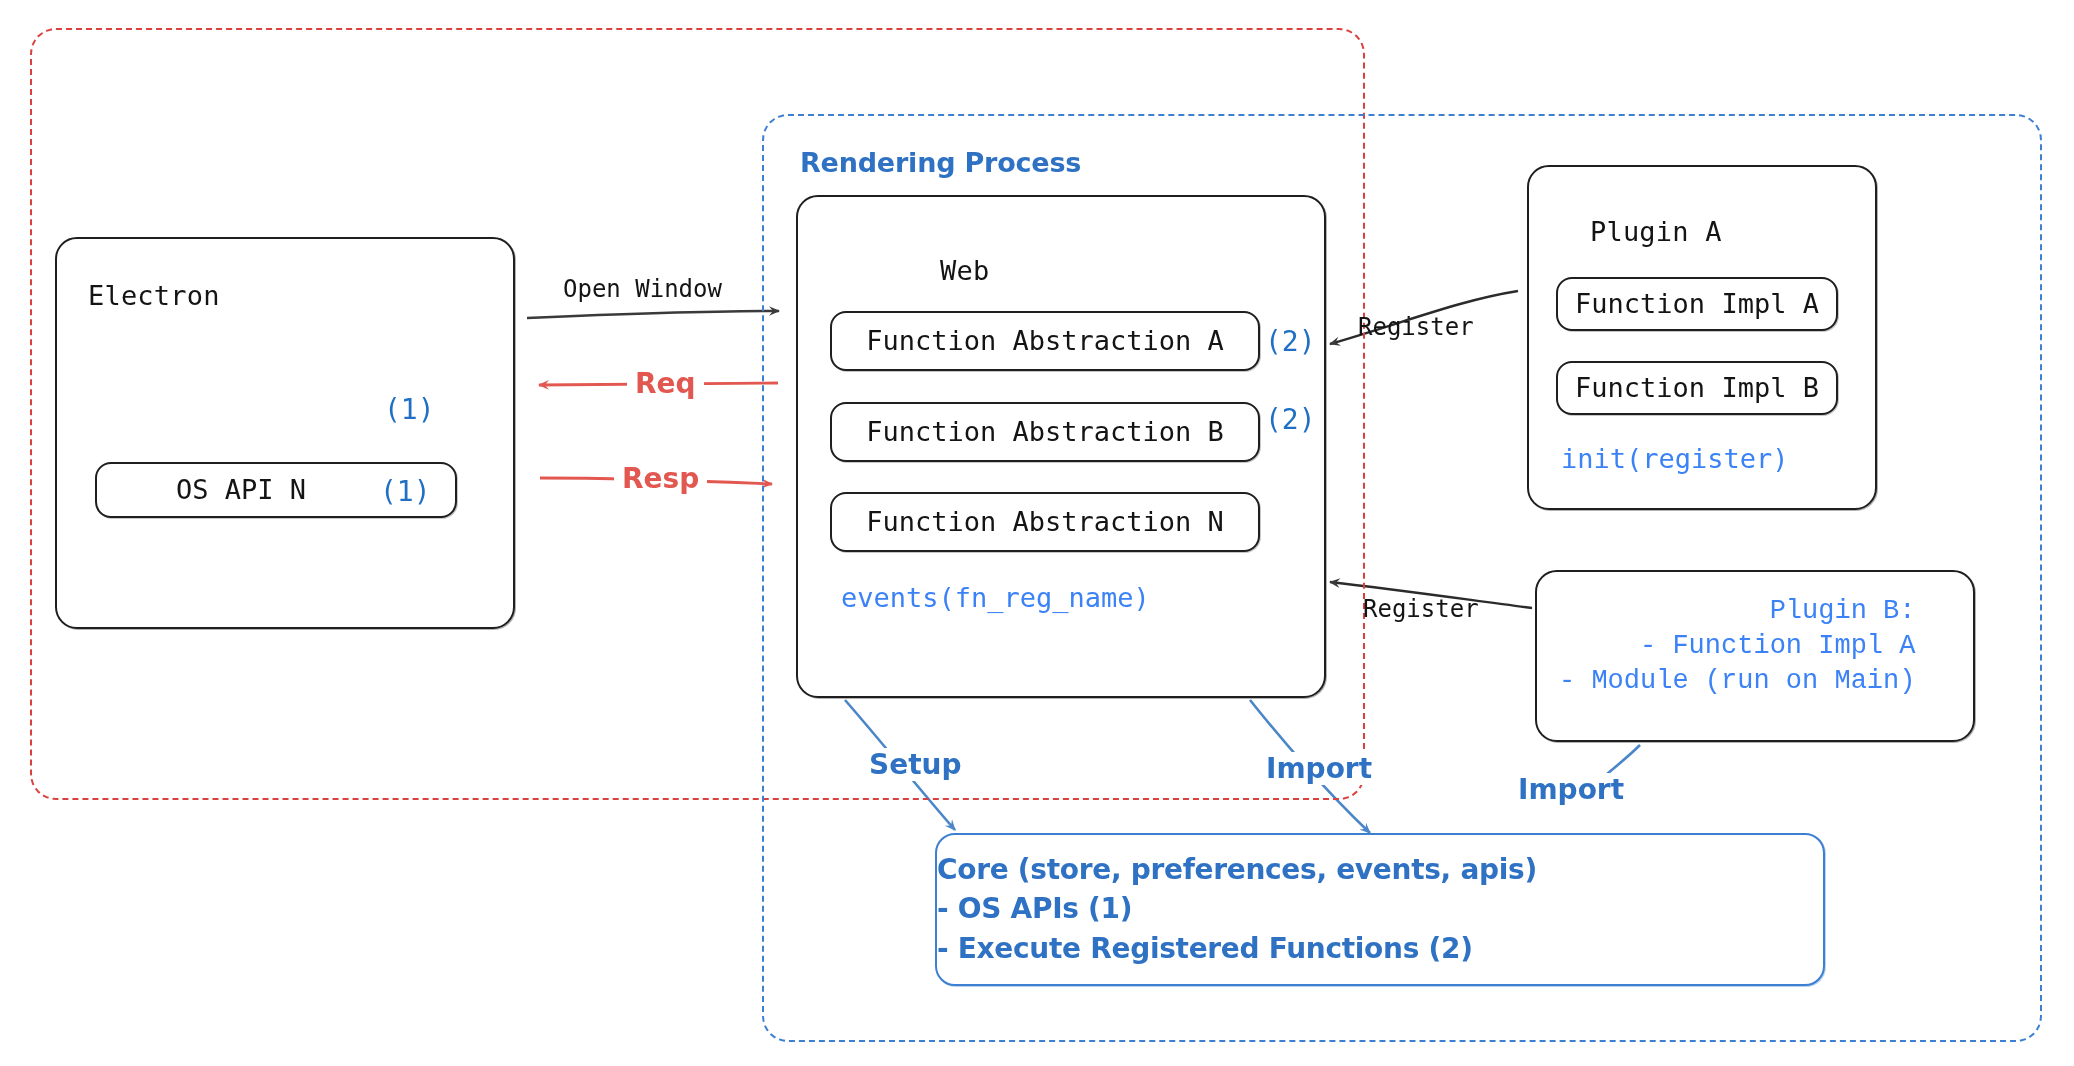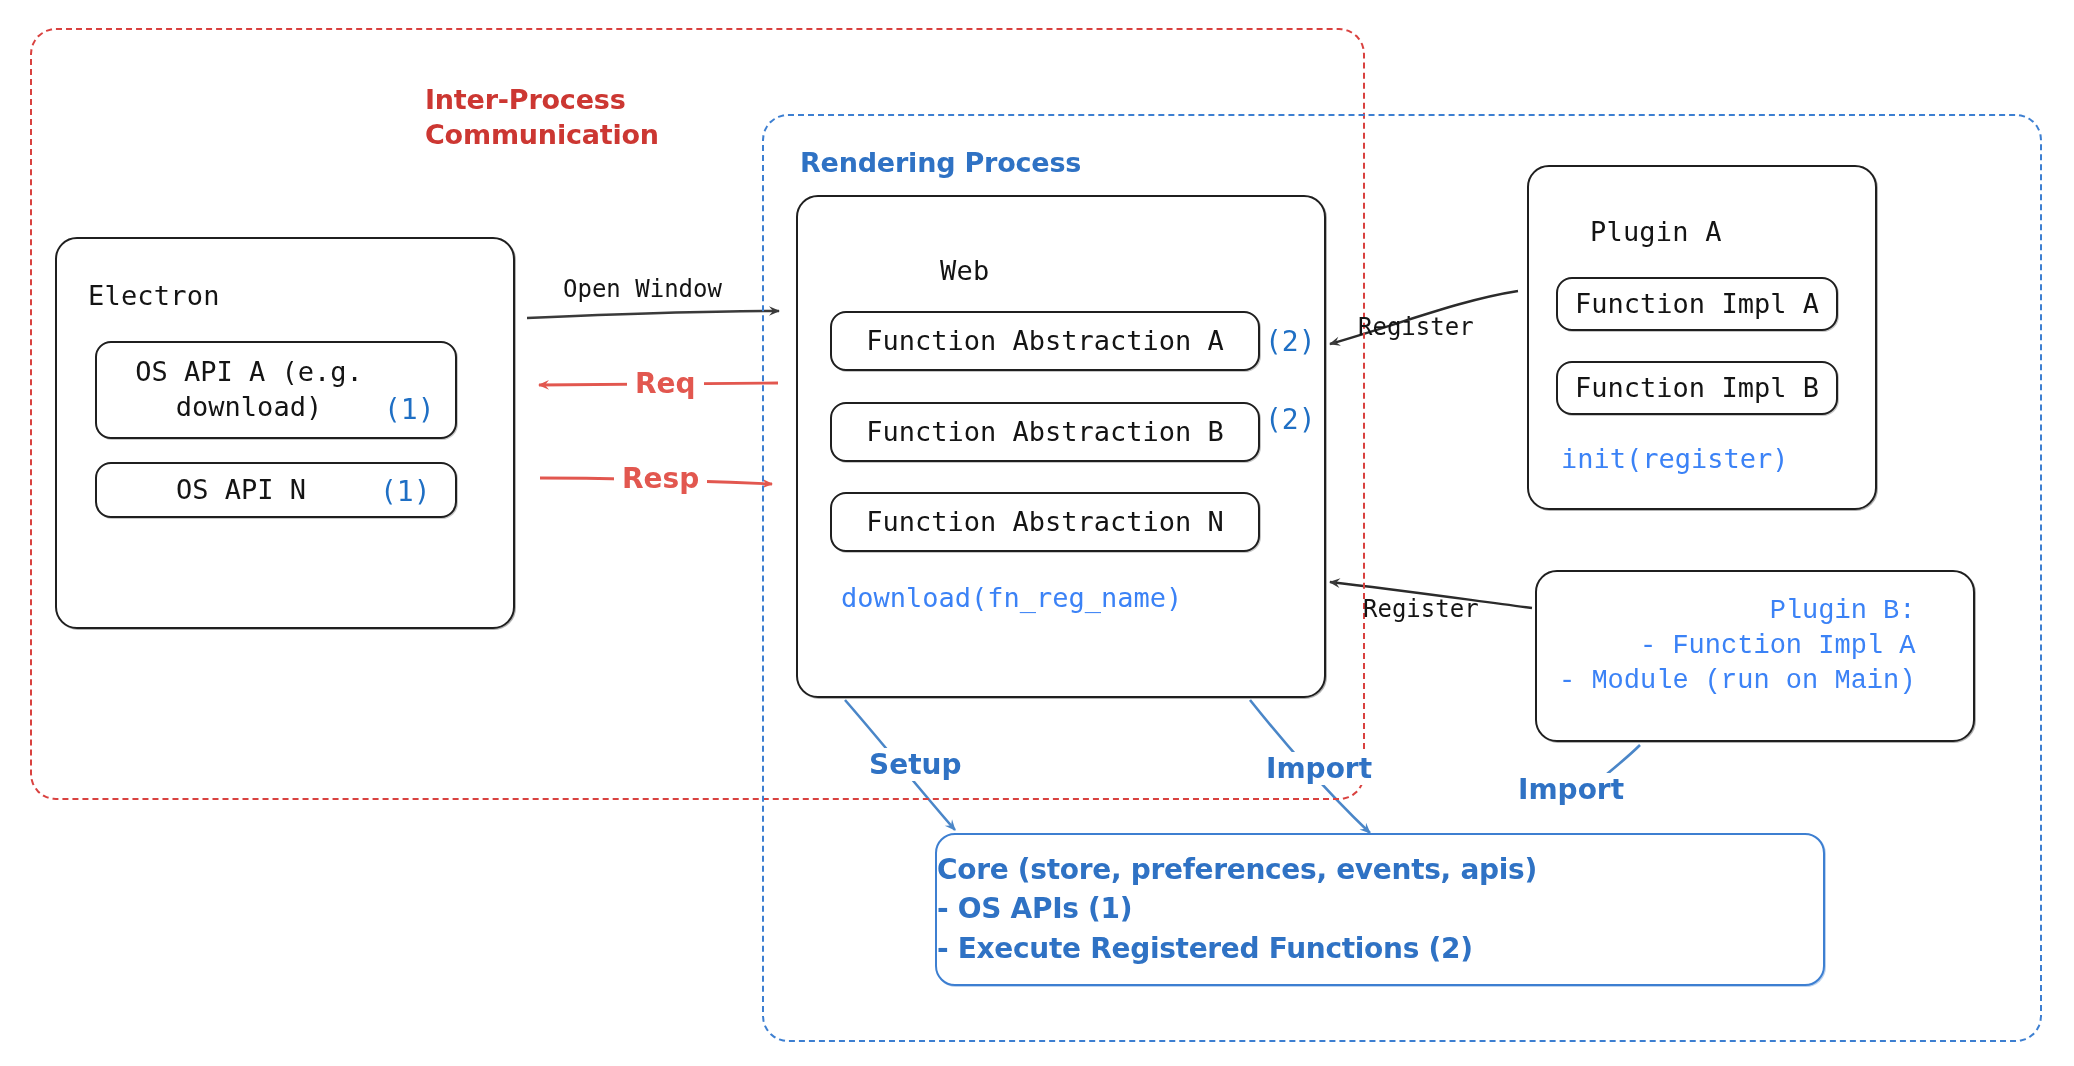--- a/index.html
+++ b/index.html
@@ -175,33 +175,27 @@
 
     <g>
       <path d="M1640,745 C1625,760 1600,780 1575,800" fill="none" stroke="#4a86c8" stroke-width="2.6" marker-end="url(#ahBlue)"></path>
     </g>
   </svg>
 
   <div class="group ipc" style="left:30px;top:28px;width:1335px;height:772px;"></div>
 
   <div class="group render" style="left:762px;top:114px;width:1280px;height:928px;"></div>
 
-  <div class="grouplabel ipc" style="left:425px;top:82px;">Inter-Process
-Communication</div>
 
   <div class="grouplabel render" style="left:800px;top:145px;">Rendering Process</div>
 
   <div class="box" style="left:55px;top:237px;width:460px;height:392px;"></div>
 
   <div class="boxtitle" style="left:88px;top:280px;">Electron</div>
 
-  <div class="box inner" style="left:95px;top:341px;width:362px;height:98px;">
-    <div class="innerlabel" style="padding-right:54px;">OS API A (e.g.
-download)</div>
-  </div>
   <div class="marker" style="left:384px;top:393px;">(1)</div>
 
   <div class="box inner" style="left:95px;top:462px;width:362px;height:56px;">
     <div class="innerlabel" style="padding-right:70px;">OS API N</div>
   </div>
   <div class="marker" style="left:380px;top:475px;">(1)</div>
 
   <div class="box" style="left:796px;top:195px;width:530px;height:503px;"></div>
 
   <div class="boxtitle" style="left:940px;top:255px;">Web</div>
@@ -213,21 +207,21 @@
 
   <div class="box inner" style="left:830px;top:402px;width:430px;height:60px;">
     <div class="innerlabel">Function Abstraction B</div>
   </div>
   <div class="marker" style="left:1265px;top:403px;">(2)</div>
 
   <div class="box inner" style="left:830px;top:492px;width:430px;height:60px;">
     <div class="innerlabel">Function Abstraction N</div>
   </div>
 
-  <div class="freetext" style="left:841px;top:580px;">download(fn_reg_name)</div>
+  <div class="freetext" style="left:841px;top:580px;">events(fn_reg_name)</div>
 
   <div class="box" style="left:1527px;top:165px;width:350px;height:345px;"></div>
 
   <div class="boxtitle" style="left:1561px;top:216px;margin-left:29px;">Plugin A</div>
 
   <div class="box inner" style="left:1556px;top:277px;width:282px;height:54px;">
     <div class="innerlabel">Function Impl A</div>
   </div>
 
   <div class="box inner" style="left:1556px;top:361px;width:282px;height:54px;">

